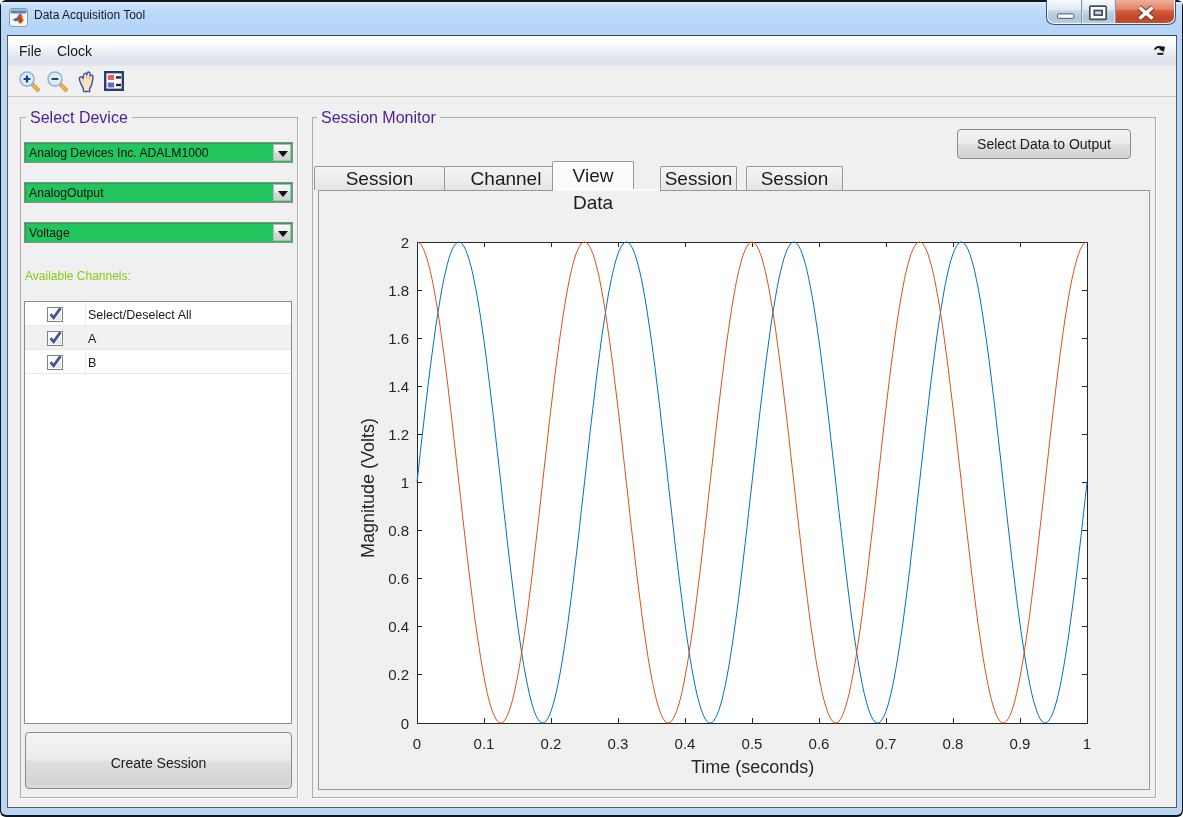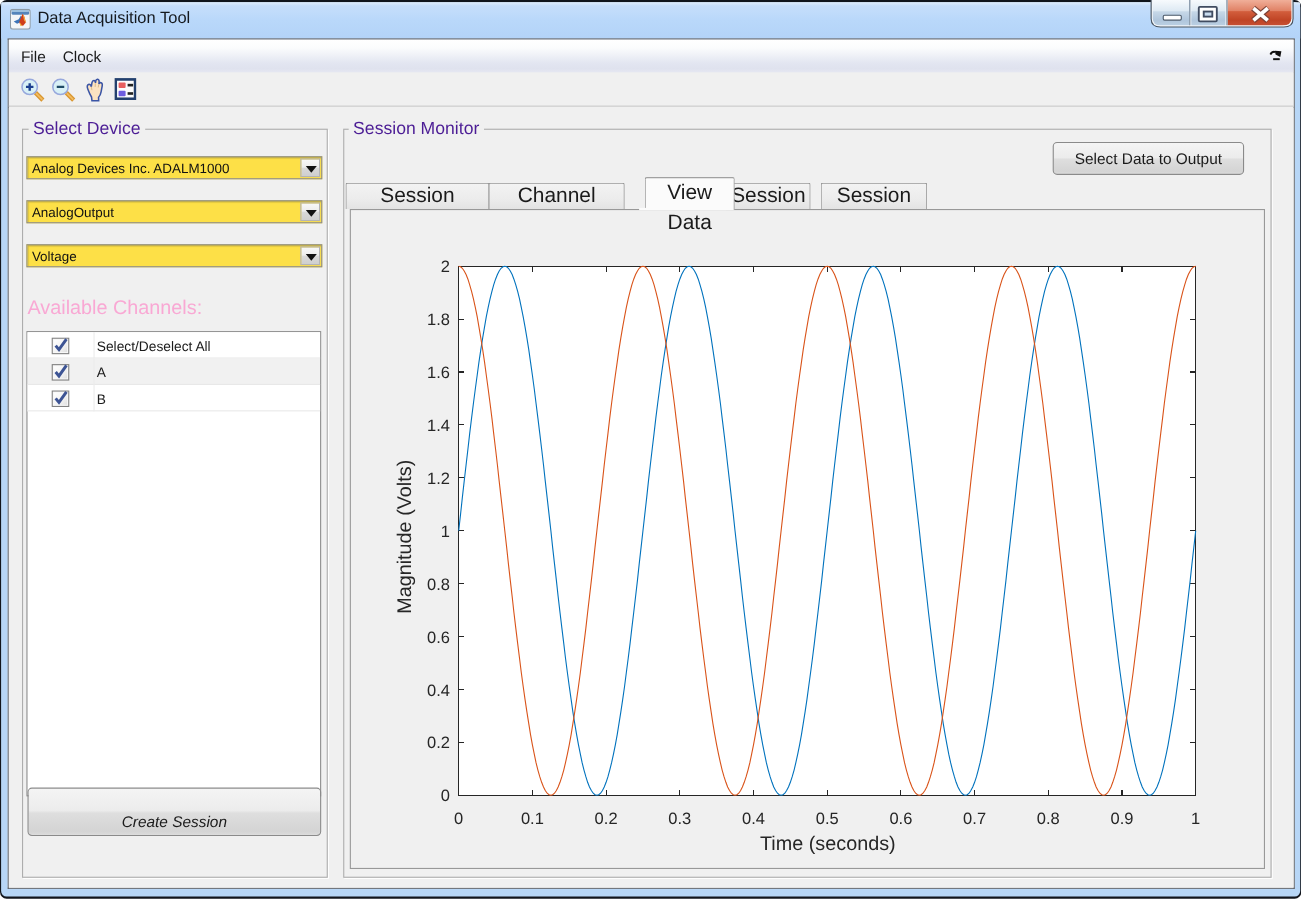--- a/index.html
+++ b/index.html
@@ -1,34 +1,34 @@
 <!DOCTYPE html>
 <html><head>
 <meta charset="utf-8">
 <style>
 * { margin:0; padding:0; box-sizing:border-box; }
 html,body { width:1183px; height:817px; background:#fff; font-family:"Liberation Sans", sans-serif; }
 #win { position:absolute; left:0; top:0; width:1183px; height:817px; background:#11151c; border-radius:6px; overflow:hidden; }
 #glass { position:absolute; left:1px; top:2px; width:1181px; height:813px; border-radius:5px; background:#b7d6f6; }
 #titlebar { position:absolute; left:1px; top:2px; width:1181px; height:33px;
   background:linear-gradient(180deg,#e0eefd 0%,#c6defb 10%,#b9d8fa 50%,#b3d3f8 100%); }
-#title-text { position:absolute; left:34px; top:8px; font-size:15px; color:#15191e; }
+#title-text { position:absolute; left:34px; top:8px; font-size:12px; color:#15191e; }
 #innerframe { position:absolute; left:7px; top:35px; width:1170px; height:773px; background:#f0f0f0; border:1px solid #565b61; border-top:1px solid #39414e; }
 #menubar { position:absolute; left:8px; top:36px; width:1168px; height:30px;
   background:linear-gradient(180deg,#ffffff 0%,#fbfcfd 25%,#e3e6f1 70%,#dfe2ee 88%,#e6e8f2 100%); }
 .menuitem { position:absolute; top:7px; font-size:14px; color:#1b1b1b; }
 #toolbar { position:absolute; left:8px; top:66px; width:1168px; height:31px; background:#f0f0f0; border-bottom:1px solid #c9c9c9; }
 #client { position:absolute; left:8px; top:98px; width:1168px; height:709px; background:#f0f0f0; }
 
 
 .panel { position:absolute; border:1px solid #adadad; box-shadow:1px 1px 0 #ffffff, inset 1px 1px 0 #ffffff00; }
 .panel-label { position:absolute; font-size:16px; color:#4c1d95; background:#f0f0f0; padding:0 4px; line-height:17px; }
 
 
-.dd { position:absolute; left:24px; width:269px; height:21px; background:#fde047; border:1px solid #8c8c8c; box-shadow:inset 1px 1px 1px rgba(0,0,0,0.18); }
+.dd { position:absolute; left:24px; width:269px; height:21px; background:#22c55e; border:1px solid #8c8c8c; box-shadow:inset 1px 1px 1px rgba(0,0,0,0.18); }
 .dd .txt { position:absolute; left:4px; top:2.5px; font-size:12.2px; color:#111; }
 .dd .btn { position:absolute; right:1px; top:1px; width:18px; height:17px;
   background:linear-gradient(180deg,#f8f8f8 0%,#ededed 45%,#d8d8d8 55%,#cfcfcf 100%);
   border:1px solid #b4b4b4; }
 .dd .btn:after { content:""; position:absolute; left:4px; top:6px; border-left:5px solid transparent; border-right:5px solid transparent; border-top:6px solid #111; }
 
 
 #list { position:absolute; left:24px; top:301px; width:268px; height:423px; background:#fff; border:1px solid #8a8a8a; }
 .row { position:absolute; left:0; width:266px; height:24px; }
 .row .cell1 { position:absolute; left:0; width:61px; height:24px; border-right:1px solid #ececec; }
@@ -144,21 +144,21 @@
       <div class="btn"></div>
     </div>
   <div class="dd" style="top:182px;">
       <div class="txt">AnalogOutput</div>
       <div class="btn"></div>
     </div>
   <div class="dd" style="top:222px;">
       <div class="txt">Voltage</div>
       <div class="btn"></div>
     </div>
-  <div style="position:absolute;left:25px;top:269px;font-size:18px;color:#f9a8d4;">Available Channels:</div>
+  <div style="position:absolute;left:25px;top:269px;font-size:12px;color:#84cc16;">Available Channels:</div>
   <div id="list">
     <div class="row" style="top:0;background:#fff;border-bottom:1px solid #e8e8e8;">
       <div class="cell1">
           <div class="cb">
             <svg width="14" height="13" viewBox="0 0 14 13">
               <path d="M2.6 6.2 L5.6 9.8 L12.4 0.2" fill="none" stroke="#3d5494" stroke-width="2.7"></path>
             </svg>
           </div>
         </div>
       <div class="name">Select/Deselect All</div>
@@ -177,29 +177,29 @@
       <div class="cell1">
           <div class="cb">
             <svg width="14" height="13" viewBox="0 0 14 13">
               <path d="M2.6 6.2 L5.6 9.8 L12.4 0.2" fill="none" stroke="#3d5494" stroke-width="2.7"></path>
             </svg>
           </div>
         </div>
       <div class="name">B</div>
     </div>
   </div>
-  <div class="pushbtn" style="left:25px;top:716px;width:267px;height:44px;line-height:61px;font-style:italic;">Create Session</div>
+  <div class="pushbtn" style="left:25px;top:732px;width:267px;height:57px;line-height:61px;">Create Session</div>
 
   <div class="panel" style="left:312px;top:117px;width:844px;height:681px;"></div>
   <div class="panel-label" style="left:317px;top:109px;">Session Monitor</div>
   <div class="pushbtn" style="left:957px;top:129px;width:174px;height:30px;line-height:28px;">Select Data to Output</div>
 
   <div class="tab" style="left:314px;width:131px;line-height:23px;">Session Properties</div>
   <div class="tab" style="left:444px;width:124px;line-height:23px;">Channel Properties</div>
-  <div class="tab sel" style="left:586px;width:82px;line-height:27px;">View Data</div>
+  <div class="tab sel" style="left:552px;width:82px;line-height:27px;">View Data</div>
   <div class="tab" style="left:660px;width:77px;line-height:23px;">Session Log</div>
   <div class="tab" style="left:746px;width:97px;line-height:23px;">Session Data</div>
   <div id="tabpanel"></div>
   <div style="position:absolute;left:581px;top:189px;width:79px;height:2px;background:#fbfbfb;z-index:6;"></div>
 
   <svg id="plot" style="position:absolute;left:318px;top:190px;z-index:4;" width="832" height="600" viewBox="0 0 832 600">
     <rect x="99" y="52" width="670" height="481" fill="#ffffff"></rect>
     <g stroke="#262626" stroke-width="1" shape-rendering="crispEdges">
 
       <line x1="99.0" y1="533.0" x2="99.0" y2="528.0"></line>

